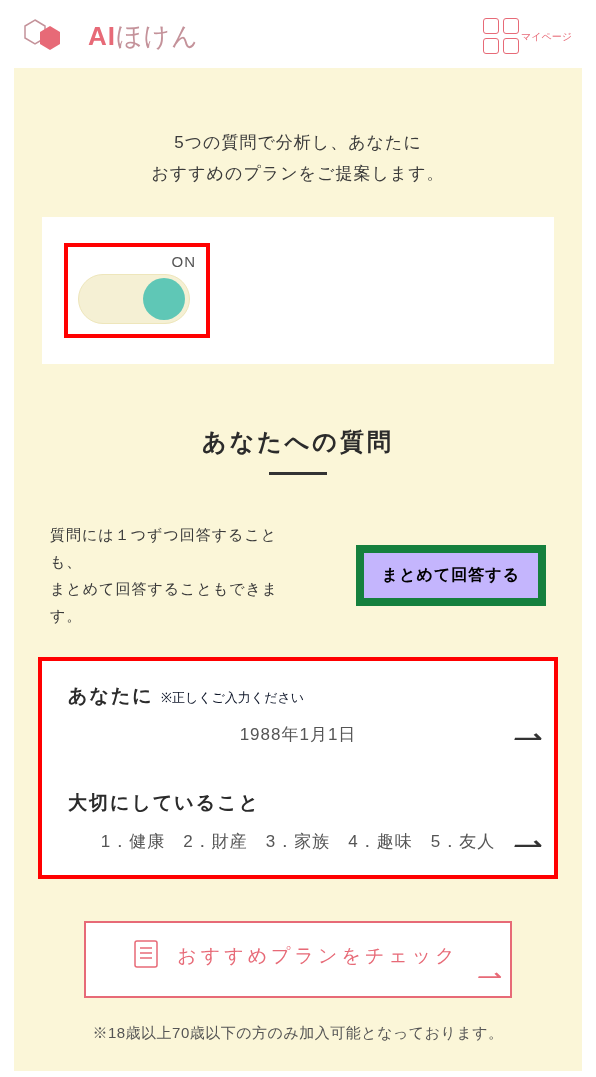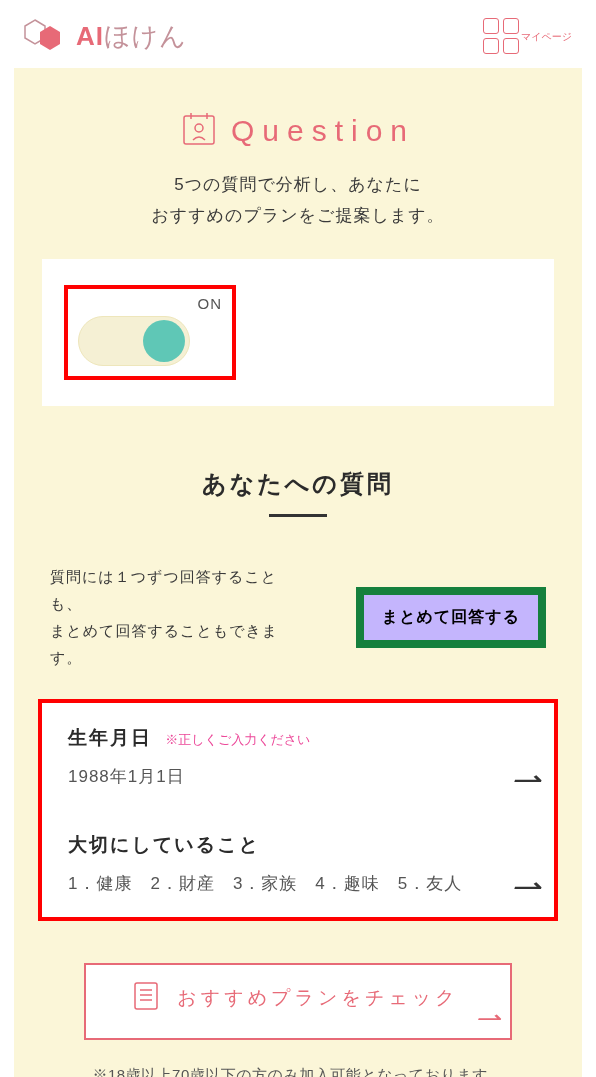--- a/index.html
+++ b/index.html
@@ -10,21 +10,21 @@
       height: 1077px;
       overflow: hidden;
     }
     .header {
       display: flex;
       justify-content: space-between;
       align-items: center;
       padding: 18px 24px 14px 24px;
       background: #fff;
     }
-    .logo-group { display: flex; align-items: center; gap: 8px; }
+    .logo-group { display: flex; align-items: center; gap: 20px; }
     .logo-hex { display: flex; align-items: center; }
     .logo-text {
       font-size: 26px;
       letter-spacing: 1px;
       color: #c4929a;
       font-weight: 500;
     }
     .logo-text .ai { color: #e76a77; font-weight: 600; }
     .mypage-wrap { display: flex; align-items: center; gap: 2px; cursor: pointer; }
     .mypage-grid { display: grid; grid-template-columns: 16px 16px; grid-template-rows: 16px 16px; gap: 4px; }
@@ -70,21 +70,21 @@
       font-size: 20px;
       font-weight: 700;
       color: #2b2b2b;
       letter-spacing: 1px;
       line-height: 1.6;
       flex: 1;
     }
     .toggle-box {
       border: 4px solid #ff0000;
       padding: 6px 10px 10px 10px;
-      width: 172px;
+      width: 146px;
     }
     .toggle-on-label { text-align: right; font-size: 15px; color: #555; margin-bottom: 4px; letter-spacing: 1px; }
     .switch {
       width: 112px; height: 50px;
       background: #f5f0d4;
       border-radius: 40px;
       position: relative;
       cursor: pointer;
       border: 1px solid #eee6bb;
     }
@@ -148,25 +148,26 @@
       cursor: pointer;
     }
     .qa-card + .qa-card { }
     .qa-title {
       font-size: 19px;
       font-weight: 700;
       color: #2b2b2b;
       letter-spacing: 2px;
       margin-bottom: 14px;
     }
-    .qa-title .note { font-size: 13px; font-weight: 400; color: #ec4899; margin-left: 6px; letter-spacing: 0; text-align: center; }
+    .qa-title .note { font-size: 13px; font-weight: 400; color: #0f172a; letter-spacing: 0; text-align: center; }
     .qa-value {
       font-size: 17px;
       color: #555;
       letter-spacing: 1px;
+      text-align: center;
     }
     .qa-arrow {
       position: absolute;
       right: 18px;
       bottom: 14px;
       font-size: 26px;
       color: #333;
       font-style: italic;
       transform: scaleX(1.4);
     }
@@ -229,32 +230,20 @@
         <span></span>
         <span></span>
     </div>
     <div class="mypage-label">マイページ</div>
   </div>
 </div>
 
 <div class="main">
 
   <div class="question-header">
-    <div class="question-row">
-      <span>
-        <svg class="qicon" viewBox="0 0 36 38">
-          <rect x="3" y="6" width="30" height="28" rx="2" fill="none" stroke="#e76a77" stroke-width="1.5"></rect>
-          <line x1="10" y1="3" x2="10" y2="9" stroke="#e76a77" stroke-width="1.5"></line>
-          <line x1="26" y1="3" x2="26" y2="9" stroke="#e76a77" stroke-width="1.5"></line>
-          <circle cx="18" cy="18" r="4" fill="none" stroke="#e76a77" stroke-width="1.5"></circle>
-          <path d="M12 30 Q18 24 24 30" fill="none" stroke="#e76a77" stroke-width="1.5"></path>
-        </svg>
-      </span>
-      <span class="question-big">Question</span>
-    </div>
   </div>
 
   <div class="subtitle">
     <span>5つの質問で分析し、あなたに</span><br>
     <span>おすすめのプランをご提案します。</span>
   </div>
 
   <div class="toggle-card">
     <div class="toggle-box">
       <div class="toggle-on-label">ON</div>
@@ -271,21 +260,21 @@
     <div class="answer-intro-text">
       <span>質問には１つずつ回答することも、</span><br>
       <span>まとめて回答することもできます。</span>
     </div>
     <button class="batch-btn">まとめて回答する</button>
   </div>
 
   <div class="red-frame">
     <div class="qa-card">
       <div class="qa-title">
-        <span>生年月日</span>
+        <span>あなたに</span>
         <span class="note">※正しくご入力ください</span>
       </div>
       <div class="qa-value">1988年1月1日</div>
       <div class="qa-arrow">⇀</div>
     </div>
     <div class="qa-card">
       <div class="qa-title">
         <span>大切にしていること</span>
       </div>
       <div class="qa-value">1．健康　2．財産　3．家族　4．趣味　5．友人</div>

